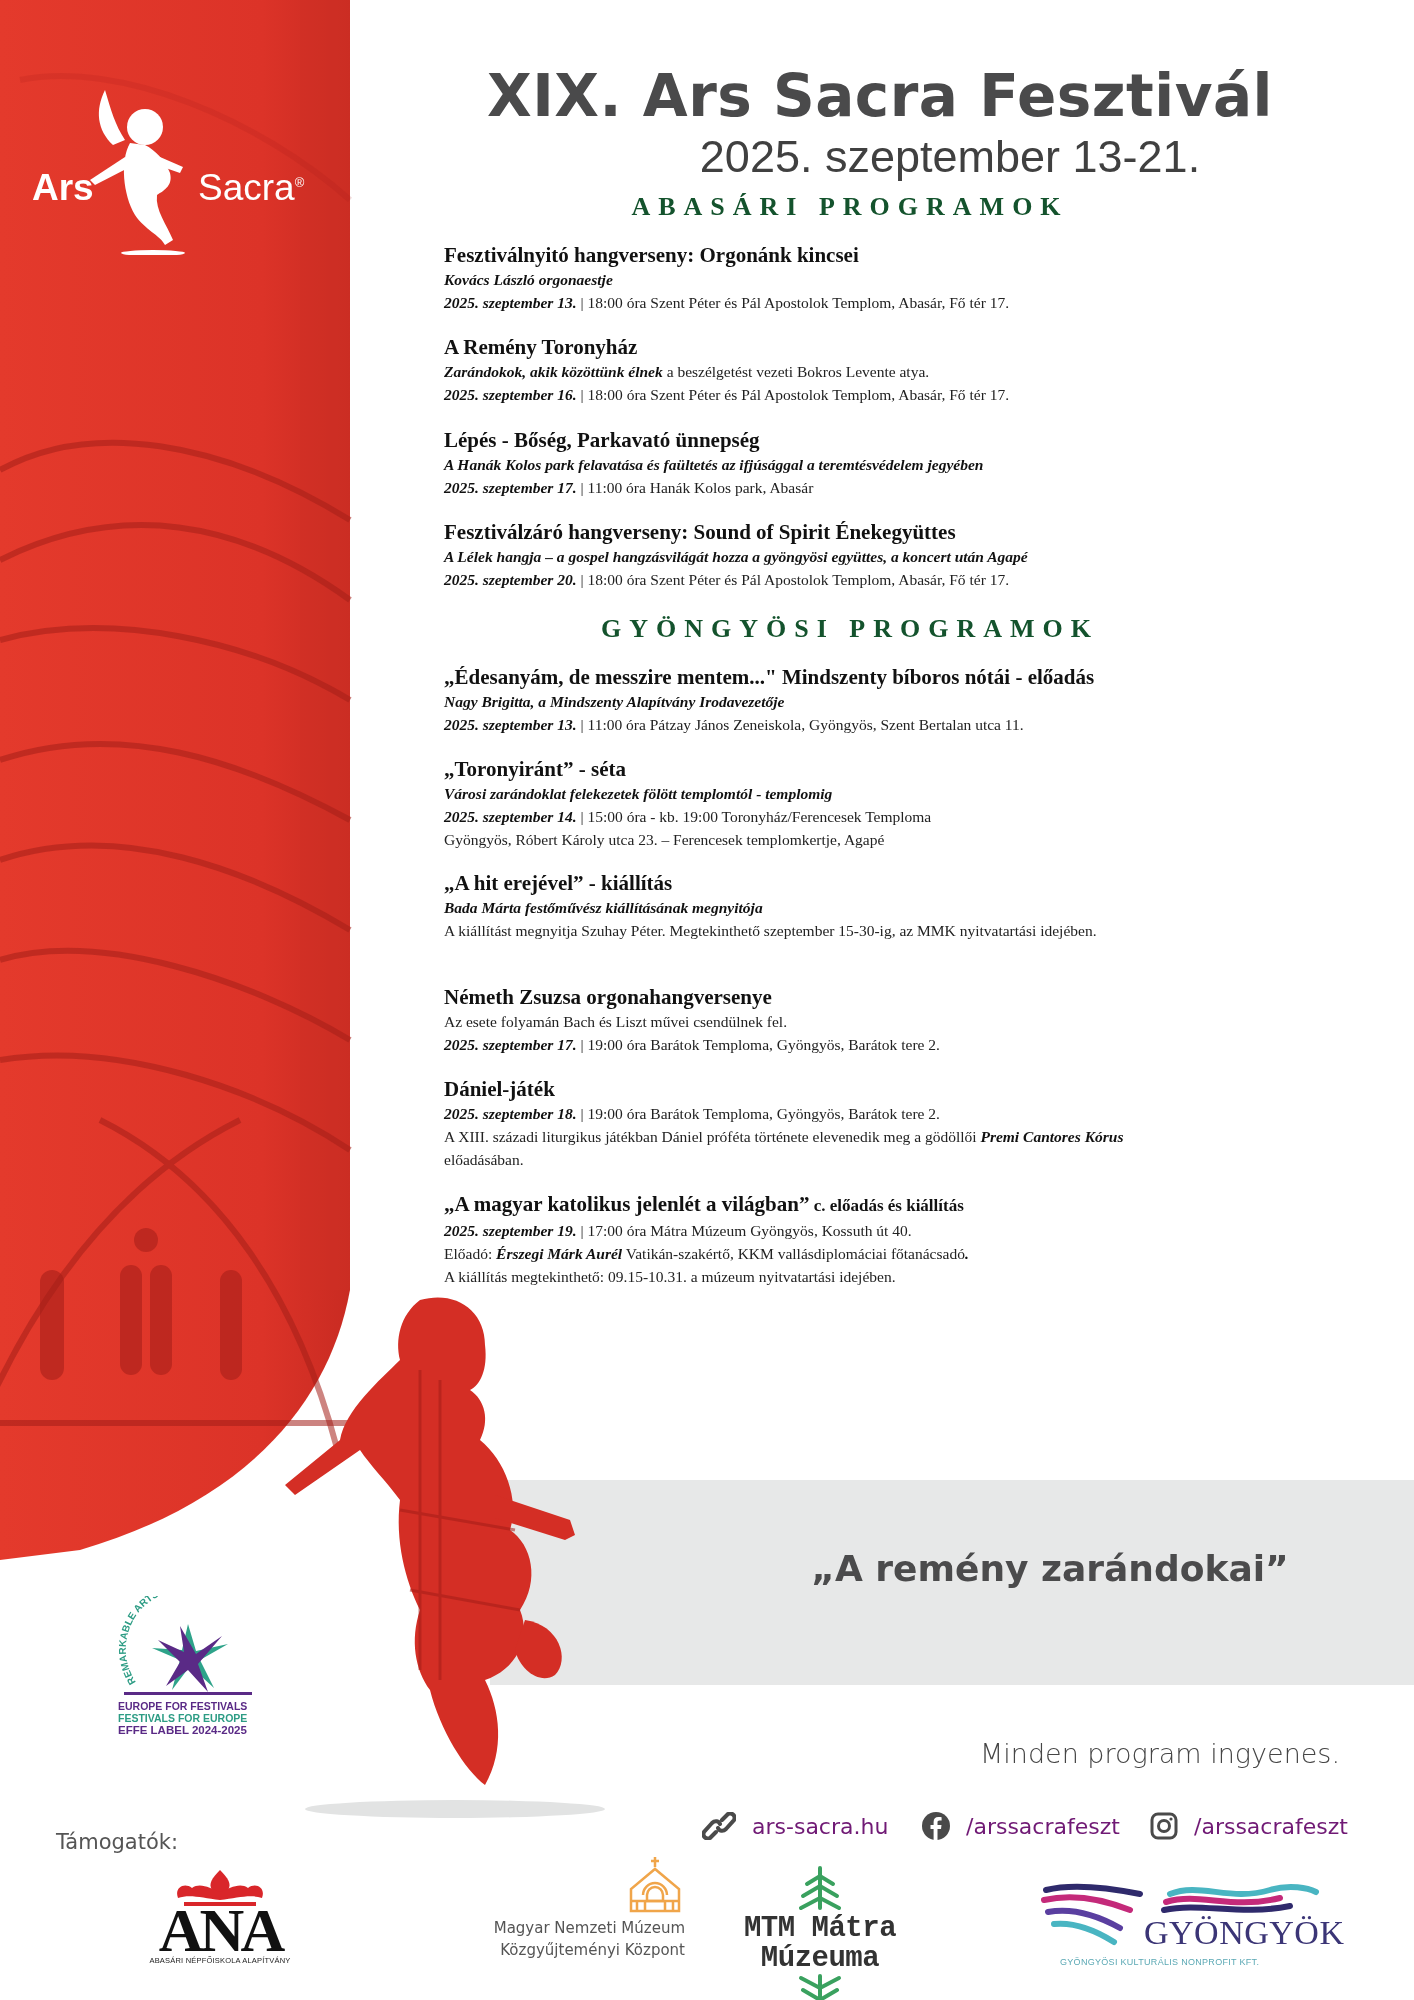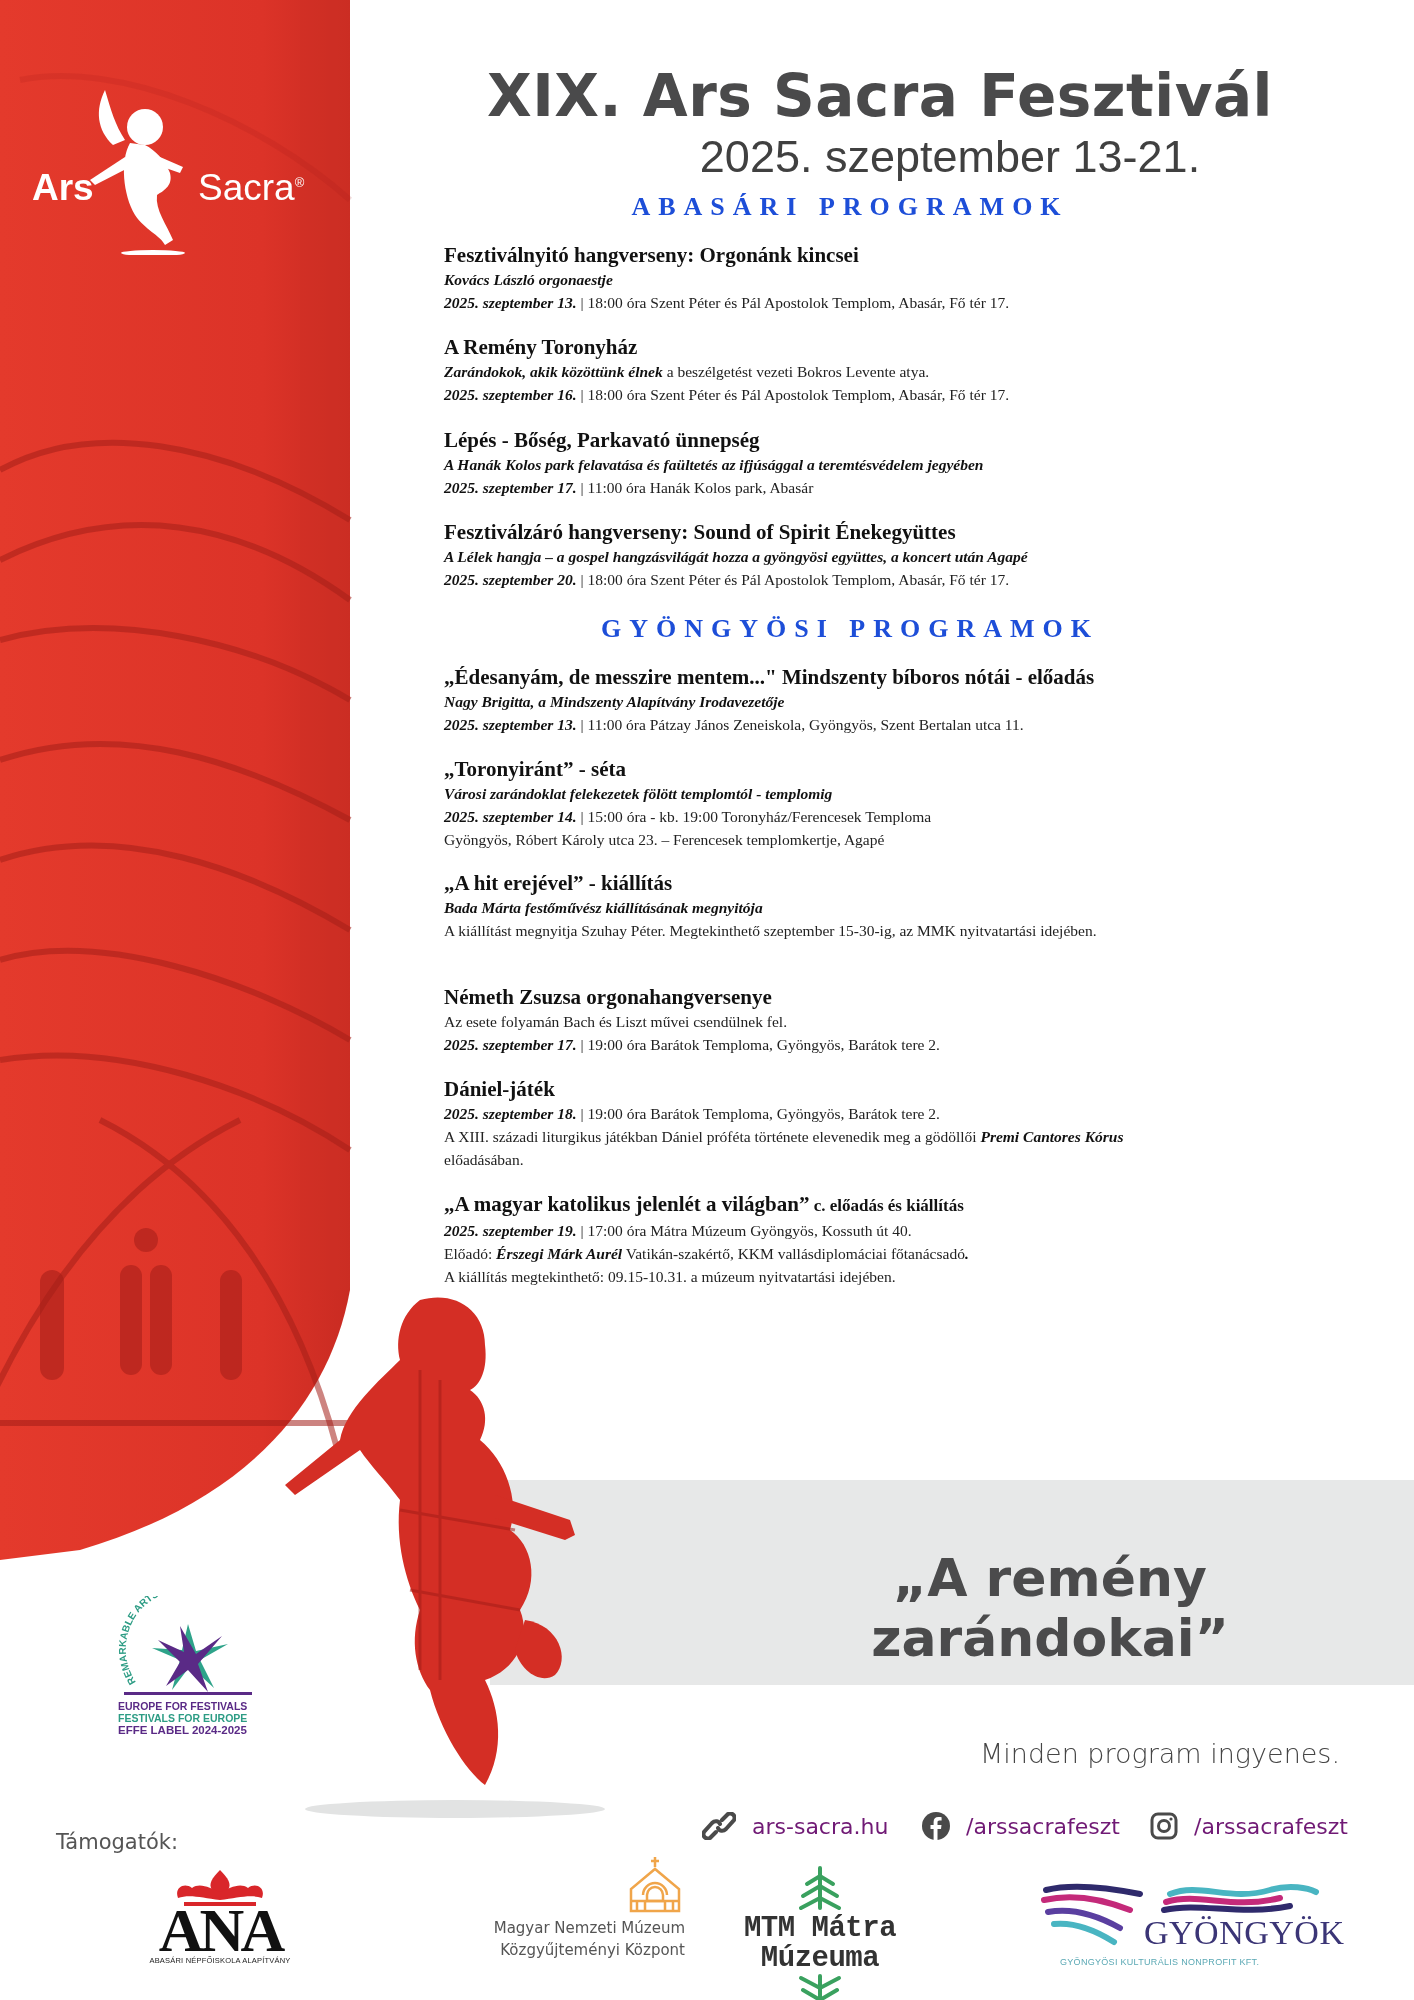--- a/index.html
+++ b/index.html
@@ -17,36 +17,36 @@
   #logo .sacra { position:absolute; left:168px; top:82px; font-family:"Liberation Sans", sans-serif; font-size:37px; }
   #logo .reg { font-size:13px; vertical-align:super; }
   #logo svg { position:absolute; left:55px; top:0; }
 
   
   #main-title { left:430px; top:62px; width:900px; text-align:center; font-family:"DejaVu Sans", sans-serif;
                 font-weight:bold; font-size:58px; color:#4a4a4b; letter-spacing:0.5px; }
   #date-range { left:600px; top:131px; width:700px; text-align:center; font-family:"Liberation Sans", sans-serif;
                 font-size:45px; color:#404040; }
   .section-heading { position:absolute; width:760px; left:470px; text-align:center; font-family:"Liberation Serif", serif;
-                     font-weight:bold; font-size:26px; letter-spacing:8px; color:#1d4ed8; }
+                     font-weight:bold; font-size:26px; letter-spacing:8px; color:#14532d; }
 
   
   .event { position:absolute; left:444px; width:920px; }
   .ev-title { font-family:"Liberation Serif", serif; font-weight:bold; font-size:21px; line-height:26px; color:#111; }
   .ev-title .small { font-size:17px; }
   .ev-line { font-family:"Liberation Serif", serif; font-size:15.5px; line-height:23px; color:#222; }
   .ev-line b { font-weight:bold; color:#111;font-style:italic; }
 
   
   #big-angel { left:270px; top:1290px; width:360px; height:500px; }
 
   
   #quote-band { left:490px; top:1480px; width:924px; height:205px; background:#e7e8e8; }
   #quote-text { left:740px; top:1548px; width:620px; text-align:center; font-family:"DejaVu Sans", sans-serif;
-                font-weight:bold; font-size:52px; color:#4b4b4c; }
+                font-weight:bold; font-size:36px; color:#4b4b4c; }
   #shadow { left:305px; top:1800px; width:300px; height:18px; border-radius:50%; background:#e2e3e3; }
 
   #free-note { left:970px; top:1738px; width:370px; text-align:right; font-family:"DejaVu Sans", sans-serif;
                font-size:27px; color:#454545; font-weight:300; }
 
   .social { position:absolute; top:1812px; display:flex; align-items:center; gap:16px;
             font-family:"DejaVu Sans", sans-serif; font-size:22px; color:#701a75; }
   .social svg { display:block; }
 
   #supporters-label { left:56px; top:1830px; font-family:"DejaVu Sans", sans-serif; font-size:21px; color:#555; }

